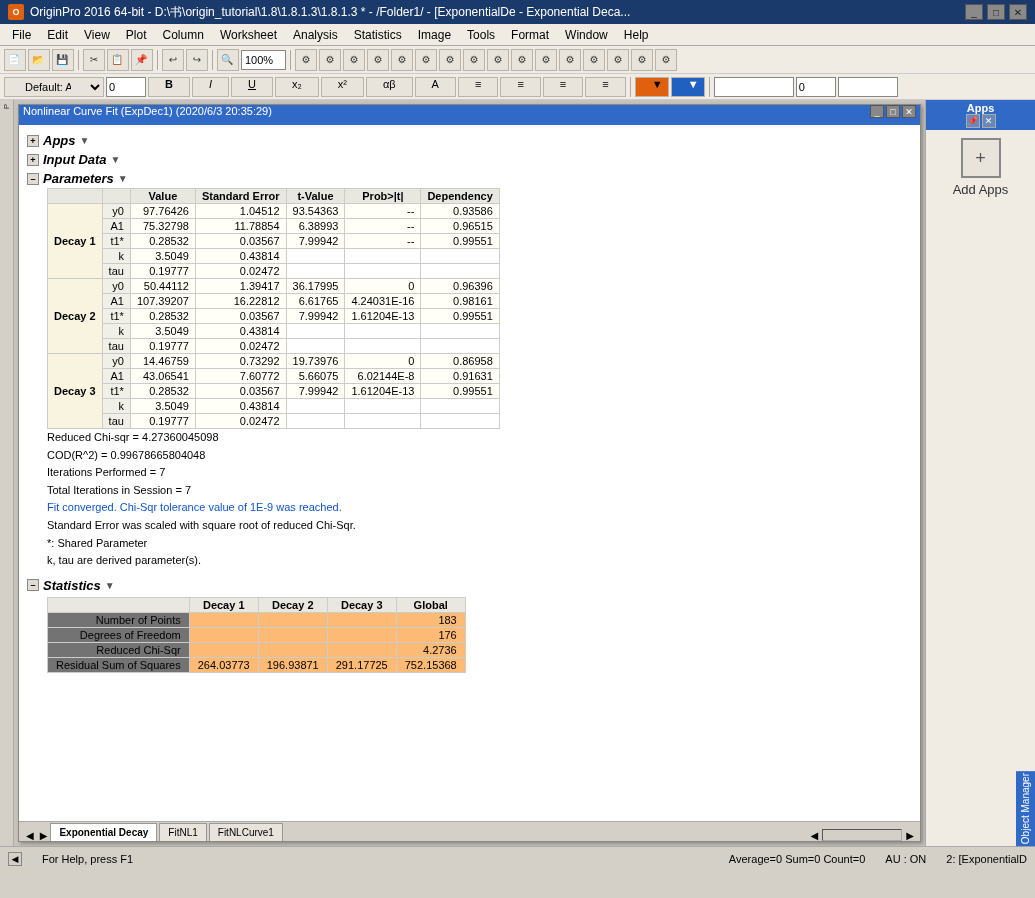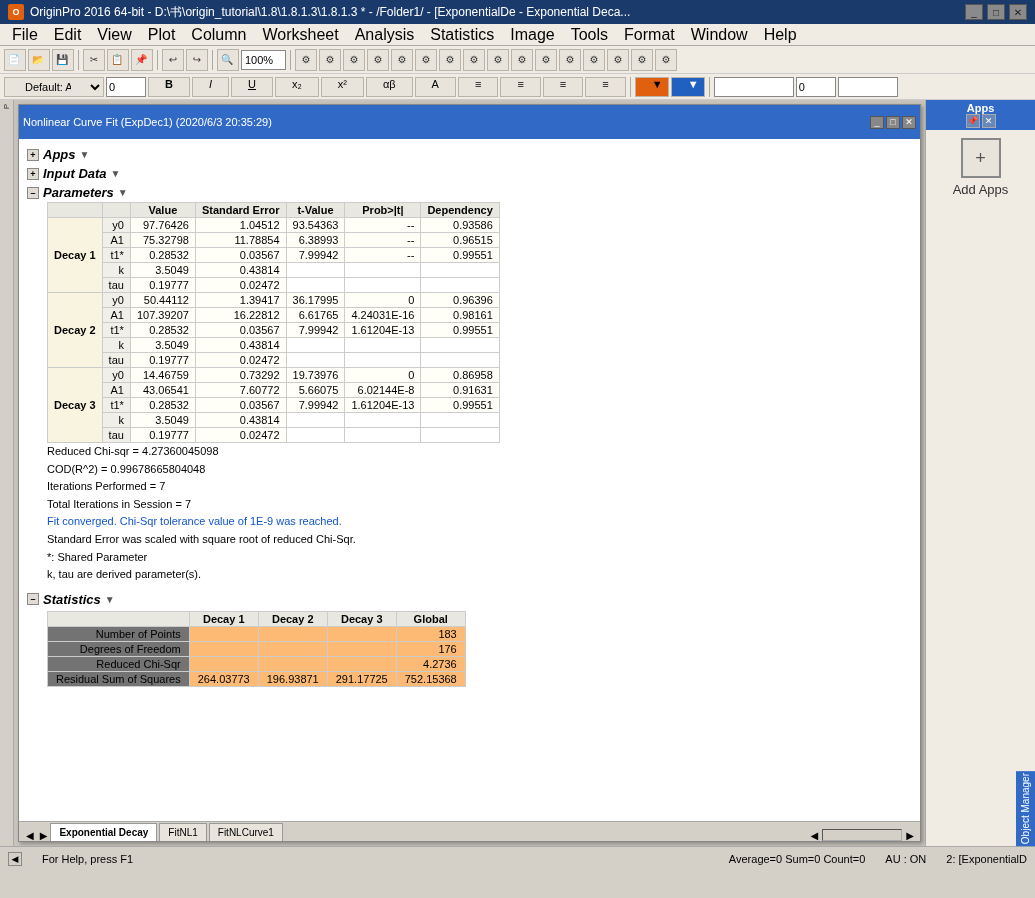--- a/index.html
+++ b/index.html
@@ -7,21 +7,21 @@
 
     
     #titlebar { background: #1a3a6b; color: white; height: 24px; display: flex; align-items: center; padding: 0 8px; font-size: 12px; user-select: none; }
     #titlebar .app-icon { width: 16px; height: 16px; background: #e06010; border-radius: 2px; margin-right: 6px; display: inline-flex; align-items: center; justify-content: center; font-size: 9px; font-weight: bold; color: white; }
     #titlebar .title-text { flex: 1; font-size: 12px; }
     #titlebar .win-controls { display: flex; gap: 4px; }
     #titlebar .win-btn { width: 18px; height: 16px; background: #8a8a8a; border: 1px solid #555; display: flex; align-items: center; justify-content: center; font-size: 10px; cursor: pointer; color: #222; }
 
     
     #menubar { background: #f0ece4; border-bottom: 1px solid #aaa; height: 22px; display: flex; align-items: center; padding: 0 4px; }
-    .menu-item { padding: 2px 8px; font-size: 16px; cursor: pointer; color: #000; text-align: center; }
+    .menu-item { padding: 2px 8px; font-size: 12px; cursor: pointer; color: #000; text-align: center; }
 
     
     .toolbar { background: #f0ece4; border-bottom: 1px solid #ccc; height: 28px; display: flex; align-items: center; padding: 0 4px; gap: 2px; flex-wrap: nowrap; overflow: hidden; }
     .tb-btn { width: 22px; height: 22px; background: #e8e4dc; border: 1px solid #b8b4ac; display: flex; align-items: center; justify-content: center; font-size: 10px; cursor: pointer; color: #333; }
     .tb-sep { width: 1px; height: 20px; background: #aaa; margin: 0 2px; }
     .tb-input { height: 20px; border: 1px solid #888; background: white; padding: 0 3px; font-size: 11px; }
 
     
     .format-toolbar { background: #f0ece4; border-bottom: 1px solid #ccc; height: 26px; display: flex; align-items: center; padding: 0 4px; gap: 2px; }
     .fmt-btn { height: 20px; padding: 0 16px; background: #e8e4dc; border: 1px solid #b8b4ac; font-size: 11px; cursor: pointer; }
@@ -38,21 +38,21 @@
     #apps-header { background: #3169c6; color: white; font-size: 11px; padding: 2px 6px; display: flex; align-items: center; justify-content: flex-start; flex-direction: column; }
     #apps-title { font-weight: bold; }
     #apps-content { padding: 8px; display: flex; flex-direction: column; align-items: center; gap: 4px; }
     #add-apps-btn { width: 40px; height: 40px; background: #e8e4dc; border: 2px solid #888; display: flex; align-items: center; justify-content: center; font-size: 18px; cursor: pointer; color: #555; }
 
     
     #center { flex: 1; background: #c8c4bc; overflow: hidden; display: flex; flex-direction: column; }
 
     
     #mdi-window { margin: 4px; background: #f5f5f0; border: 1px solid #888; box-shadow: 2px 2px 4px rgba(0,0,0,0.3); display: flex; flex-direction: column; height: calc(100% - 8px); }
-    #mdi-titlebar { background: #3169c6; color: white; height: 34px; display: flex; align-items: center; padding: 0 4px; font-size: 11px; }
+    #mdi-titlebar { background: #3169c6; color: white; height: 20px; display: flex; align-items: flex-start; padding: 0 4px; font-size: 11px; }
     #mdi-title { flex: 1; }
     #mdi-controls { display: flex; gap: 2px; }
 
     
     #content-area { flex: 1; overflow-y: auto; overflow-x: auto; background: white; }
 
     
     #report { padding: 4px 8px; min-width: 700px; }
 
     

